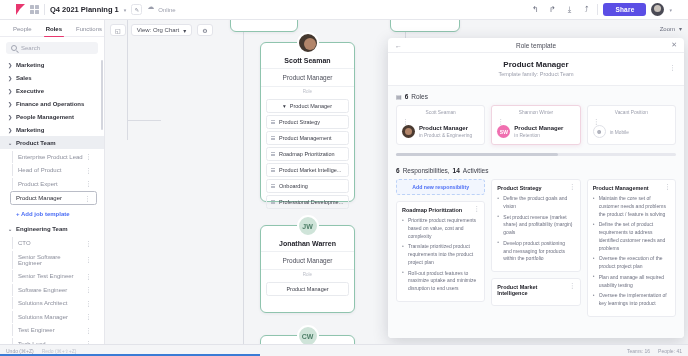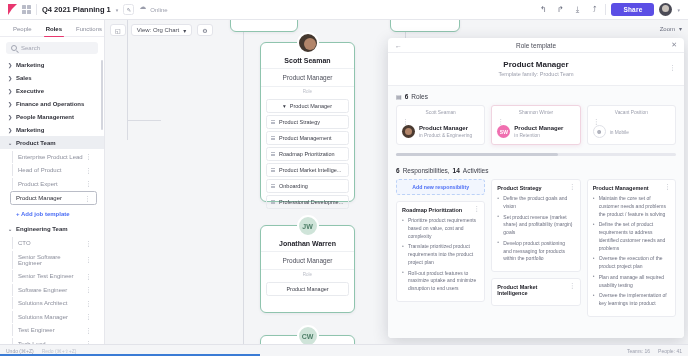--- a/index.html
+++ b/index.html
@@ -10,21 +10,21 @@
     color:#2d2d36;
     font-size:6px;
     -webkit-font-smoothing:antialiased;
   }
   .app { position:relative; width:688px; height:356px; background:#f4f5f7; }
 
   
   .topbar {
     position:absolute; top:0; left:0; width:688px; height:20px;
     background:#fff; border-bottom:1px solid #e6e7ec;
-    display:flex; align-items:center; padding:0 8px; gap:5px; z-index:40;
+    display:flex; align-items:center; padding:0 16px; gap:5px; z-index:40;
   }
   .logo { width:9px; height:11px; position:relative; flex:none; }
   .logo:before{
     content:""; position:absolute; left:0; top:0;
     border-left:4px solid #e8376f; border-top:5px solid #e8376f;
     border-bottom:6px solid transparent; border-right:5px solid transparent;
   }
   .grid-ico { width:9px; height:9px; display:grid; grid-template-columns:1fr 1fr; grid-template-rows:1fr 1fr; gap:1px; flex:none; }
   .grid-ico i { background:#b9bcc8; border-radius:.5px; }
   .divider-v { width:1px; height:11px; background:#e3e4ea; flex:none; }

